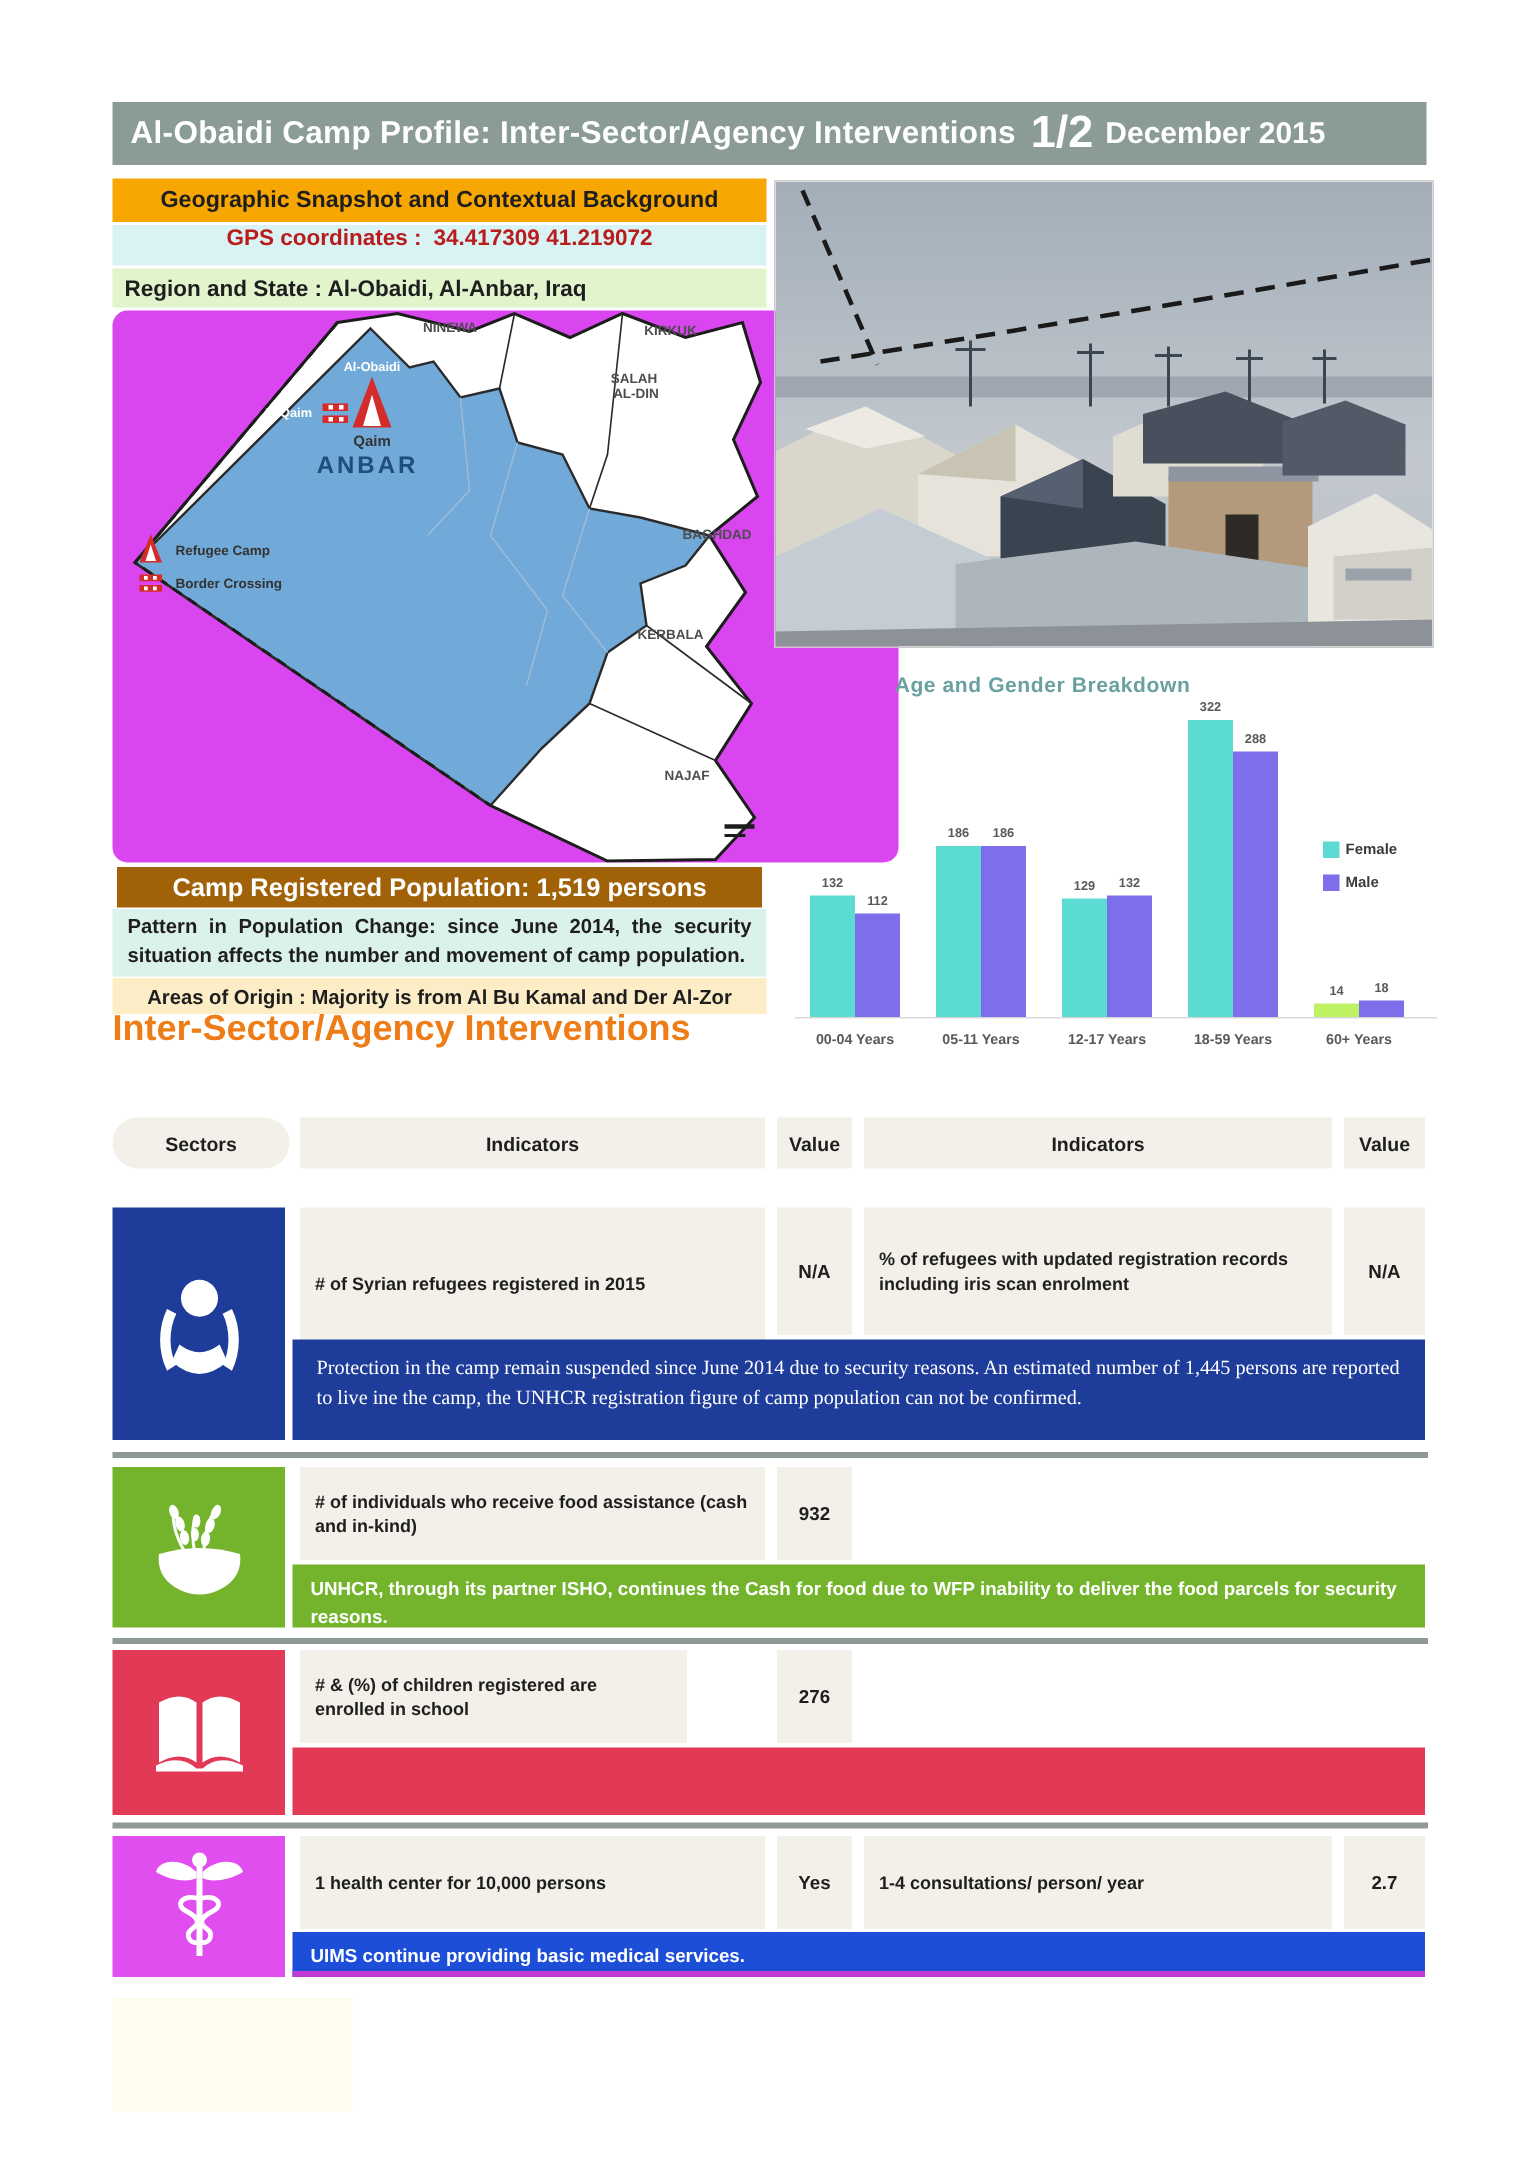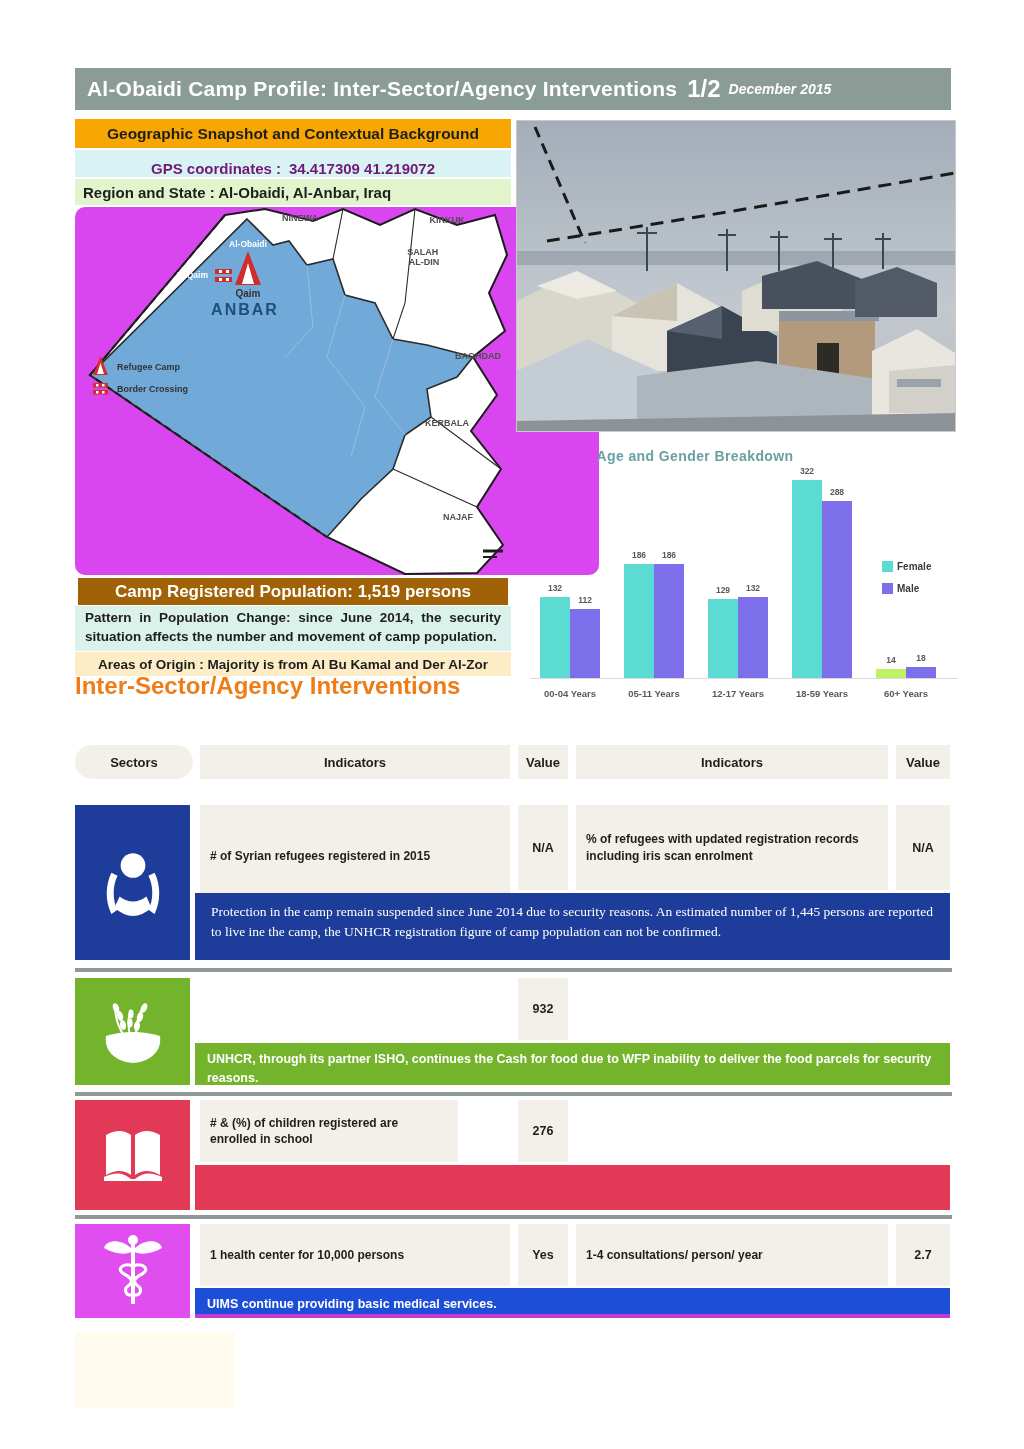--- a/index.html
+++ b/index.html
@@ -4,28 +4,28 @@
 <style>
   html,body{margin:0;padding:0;background:#fff;}
   .page{position:relative;width:1024px;height:1449px;background:#ffffff;
         font-family:"Liberation Sans",sans-serif;overflow:hidden;}
 
   
   .title-bar{position:absolute;left:75px;top:68px;width:876px;height:42px;
              background:#8b9b95;display:flex;align-items:center;padding-left:12px;
              box-sizing:border-box;color:#fff;}
   .title-main{font-size:21px;font-weight:bold;letter-spacing:.2px;}
-  .title-page{font-size:24px;font-weight:bold;margin-left:10px;}
-  .title-date{font-size:14px;font-weight:bold;margin-left:8px;font-style:italic;}
+  .title-page{font-size:30px;font-weight:bold;margin-left:10px;}
+  .title-date{font-size:20px;font-weight:bold;margin-left:8px;}
 
   
   .geo-title{position:absolute;left:75px;top:119px;width:436px;height:29px;background:#f8a702;
              display:flex;align-items:center;justify-content:center;font-size:15.5px;font-weight:bold;color:#1e1e1e;}
   .gps-band{position:absolute;left:75px;top:150px;width:436px;height:27px;background:#d9f3f5;
-            display:flex;align-items:flex-end;justify-content:center;font-size:15px;font-weight:bold;color:#701a75;gap:8px;}
+            display:flex;align-items:flex-start;justify-content:center;font-size:15px;font-weight:bold;color:#b91c1c;gap:8px;}
   .region-band{position:absolute;left:75px;top:179px;width:436px;height:26px;background:#e2f4cc;
                display:flex;align-items:center;font-size:15px;font-weight:bold;color:#1e1e1e;padding-left:8px;box-sizing:border-box;}
   .map-box{position:absolute;left:75px;top:207px;width:524px;height:368px;background:#d946ef;border-radius:10px;}
   .pop-bar{position:absolute;left:78px;top:578px;width:430px;height:27px;background:#a16207;
            display:flex;align-items:center;justify-content:center;color:#fff;font-size:17px;font-weight:bold;}
   .pattern-band{position:absolute;left:75px;top:606px;width:436px;height:45px;background:#dbf2ec;
                 font-size:13.5px;font-weight:bold;color:#1e1e1e;padding:3px 10px;box-sizing:border-box;
                 text-align:justify;line-height:1.4;}
   .origin-band{position:absolute;left:75px;top:652px;width:436px;height:24px;background:#fdedc6;
                display:flex;align-items:center;justify-content:center;font-size:13.5px;font-weight:bold;color:#1e1e1e;}
@@ -312,20 +312,21 @@
         <ellipse cx="25" cy="25" rx="3" ry="5" transform="rotate(-10 25 25)"></ellipse>
         <ellipse cx="46" cy="8" rx="3" ry="5" transform="rotate(22 46 8)"></ellipse>
         <ellipse cx="42" cy="17" rx="3" ry="5" transform="rotate(14 42 17)"></ellipse>
         <ellipse cx="39" cy="26" rx="3" ry="5" transform="rotate(8 39 26)"></ellipse>
         <ellipse cx="33" cy="14" rx="2.6" ry="4.4"></ellipse>
         <ellipse cx="32" cy="23" rx="2.6" ry="4.4"></ellipse>
         <path d="M8,36 q27,-8 54,0 q2,16 -14,24 q-13,6 -26,0 q-16,-8 -14,-24 z"></path>
       </g>
     </svg>
   </div>
+  <div class="ind-cell" style="left:200px;top:978px;width:310px;height:62px;"># of individuals who receive food assistance (cash and in-kind)</div>
   <div class="val-cell" style="left:518px;top:978px;width:50px;height:62px;">932</div>
   <div class="note-bar note-sans" style="top: 1043px; height: 42px; background: rgb(116, 180, 44);">UNHCR, through its partner ISHO, continues the Cash for food due to WFP inability to deliver the food parcels for security reasons.</div>
 
   <div class="separator" style="top:1092px;"></div>
 
   <div class="icon-cell" style="top: 1100px; height: 110px; background: rgb(226, 58, 86);">
     <svg width="66" height="56" viewBox="0 0 66 56" fill="#ffffff">
       <path d="M6,8 Q20,0 31,8 L31,48 Q20,40 6,48 Z"></path>
       <path d="M60,8 Q46,0 35,8 L35,48 Q46,40 60,48 Z"></path>
       <path d="M4,50 Q20,42 31,52 L35,52 Q46,42 62,50 L62,54 L4,54 Z"></path>

